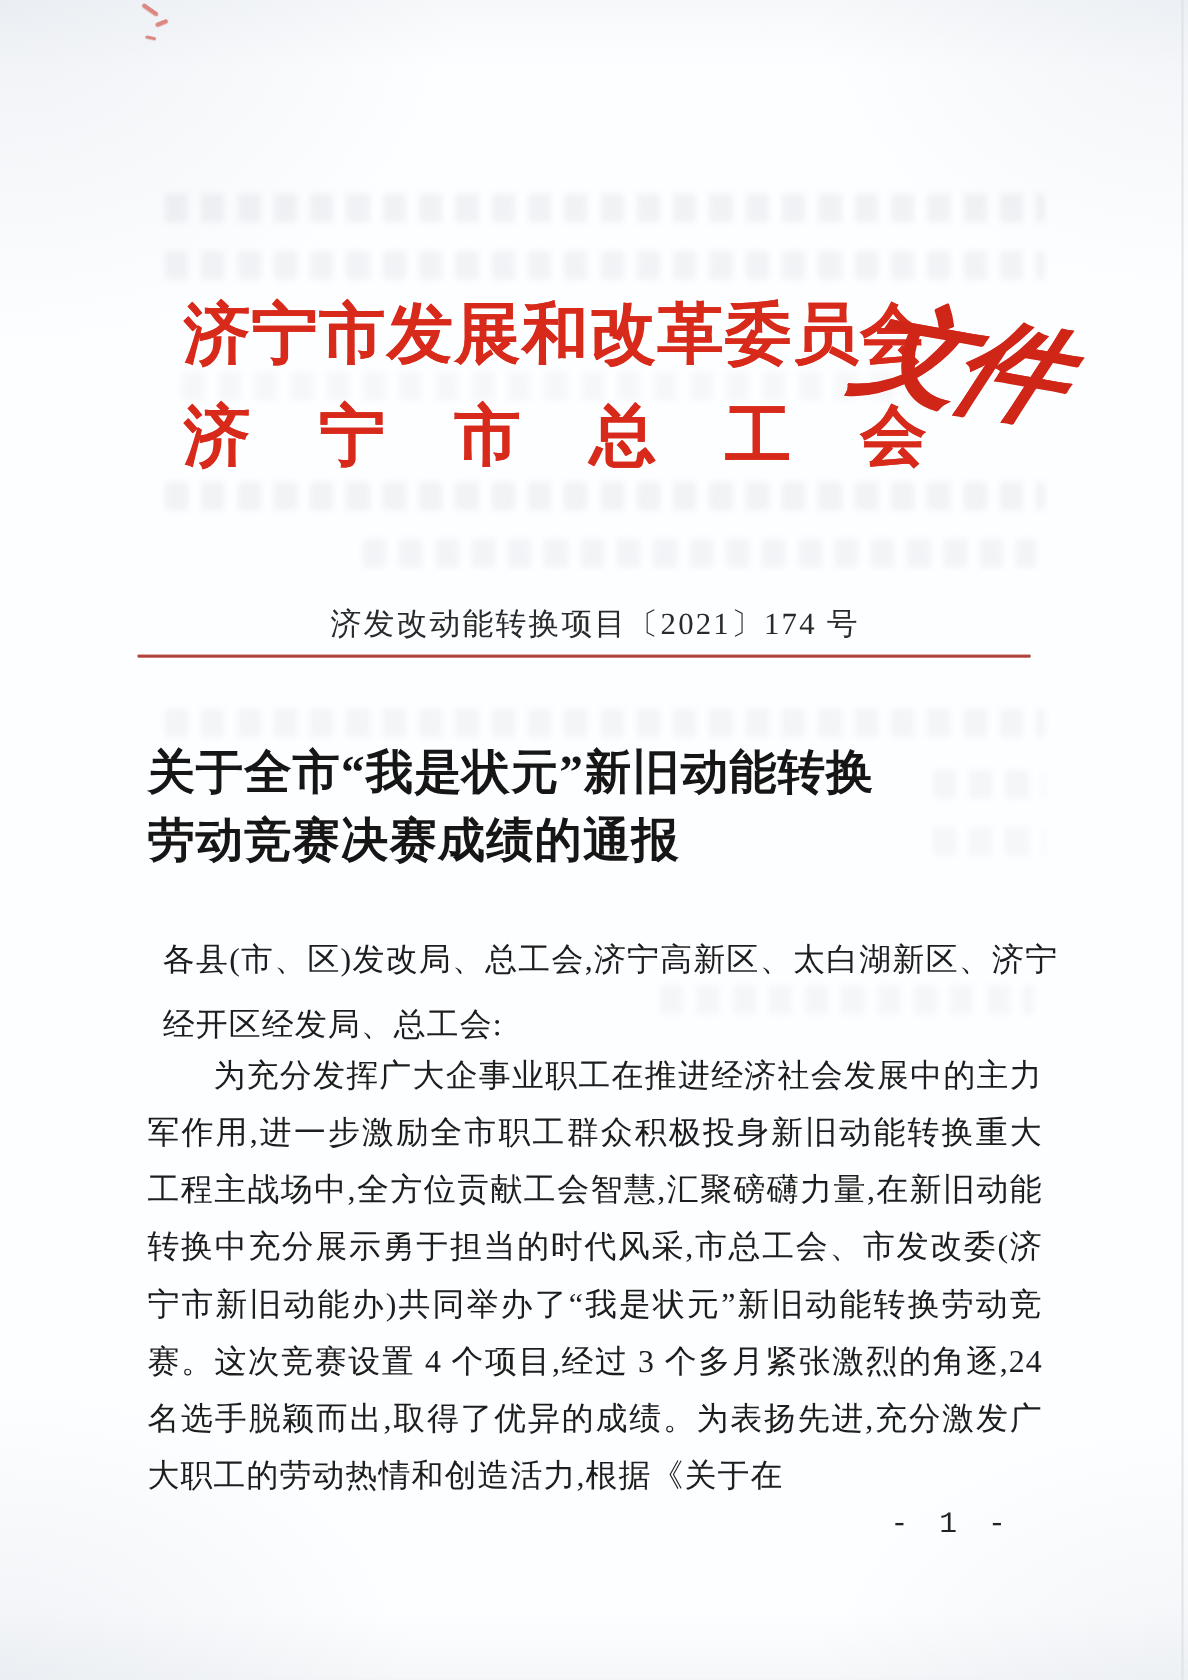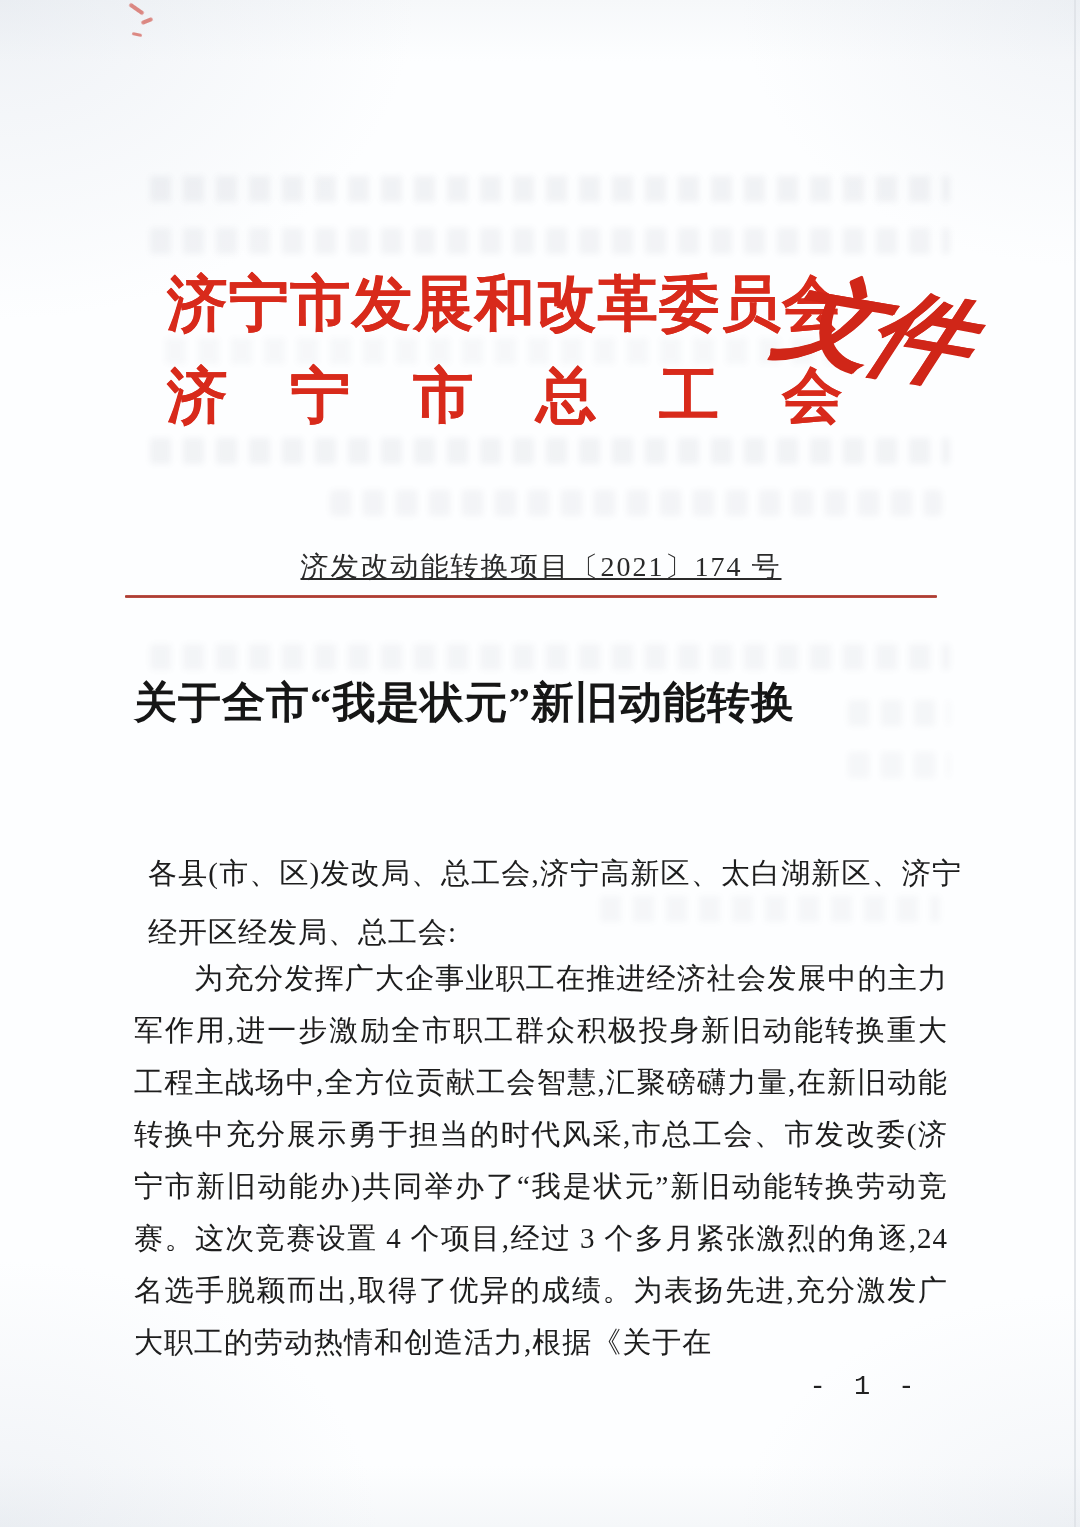--- a/index.html
+++ b/index.html
@@ -81,21 +81,20 @@
   .doc-number {
     position: absolute;
     left: 135px;
     top: 548px;
     width: 812px;
     text-align: center;
     font-size: 28px;
     letter-spacing: 2px;
     color: #2a2a2a;
     white-space: nowrap;
-    text-decoration: underline;
   }
   .red-rule {
     position: absolute;
     left: 125px;
     top: 595px;
     width: 812px;
     height: 3px;
     background: linear-gradient(180deg, #c2564c 0%, #a83d33 55%, #c2564c 100%);
     border-radius: 1px;
   }
@@ -171,20 +170,21 @@
     <div class="org-line">济宁市发展和改革委员会</div>
     <div class="org-line">济宁市总工会</div>
   </div>
   <div class="wenjian">文件</div>
 
   <div class="doc-number">济发改动能转换项目〔2021〕174 号</div>
   <div class="red-rule"></div>
 
   <h1 class="title">
     <span class="title-line">关于全市“我是状元”新旧动能转换</span>
+    <span class="title-line">劳动竞赛决赛成绩的通报</span>
   </h1>
 
   <div class="recipients">各县(市、区)发改局、总工会,济宁高新区、太白湖新区、济宁经开区经发局、总工会:</div>
 
   <div class="paragraph">为充分发挥广大企事业职工在推进经济社会发展中的主力军作用,进一步激励全市职工群众积极投身新旧动能转换重大工程主战场中,全方位贡献工会智慧,汇聚磅礴力量,在新旧动能转换中充分展示勇于担当的时代风采,市总工会、市发改委(济宁市新旧动能办)共同举办了“我是状元”新旧动能转换劳动竞赛。这次竞赛设置 4 个项目,经过 3 个多月紧张激烈的角逐,24 名选手脱颖而出,取得了优异的成绩。为表扬先进,充分激发广大职工的劳动热情和创造活力,根据《关于在</div>
 
   <div class="page-number">- 1 -</div>
 
   <div class="scan-edge-right"></div>
 </div>

